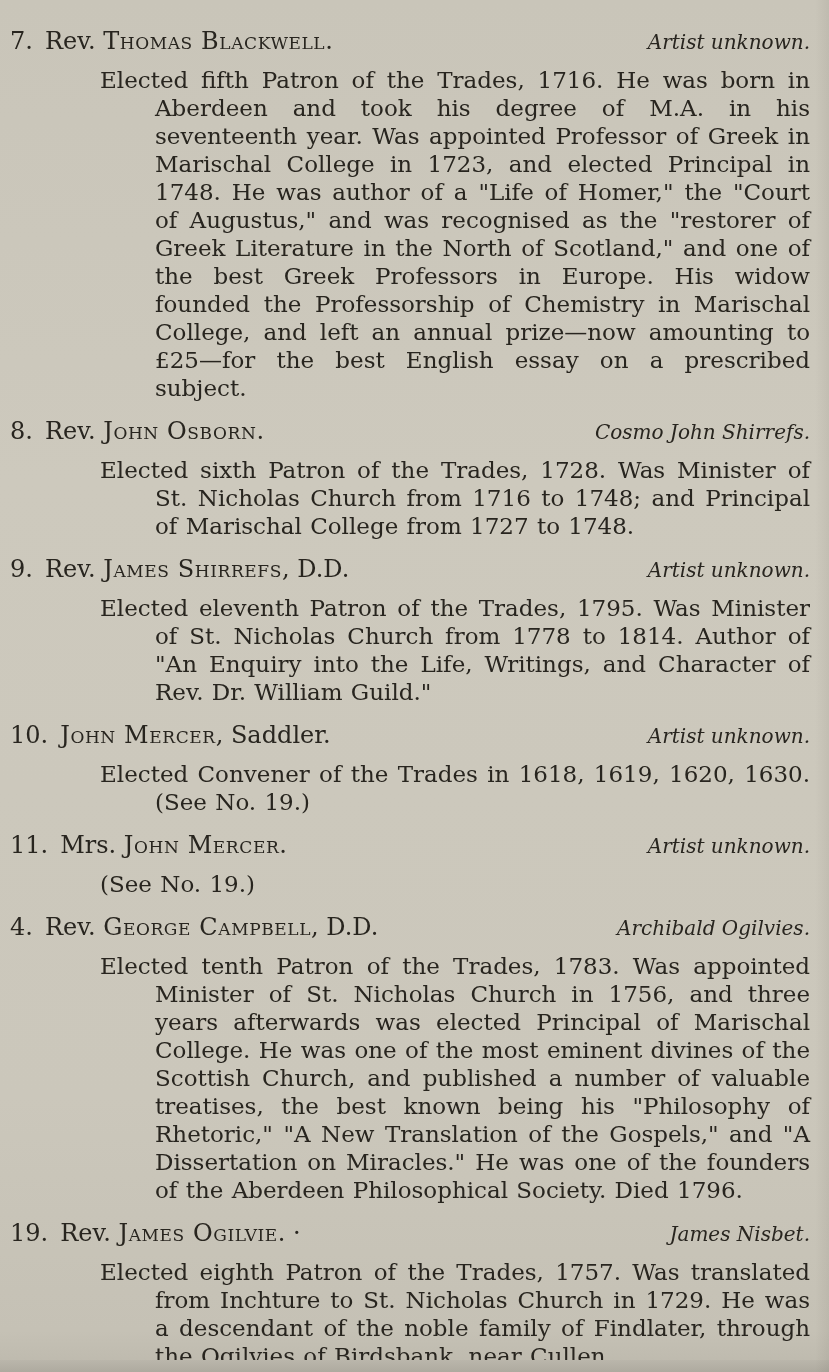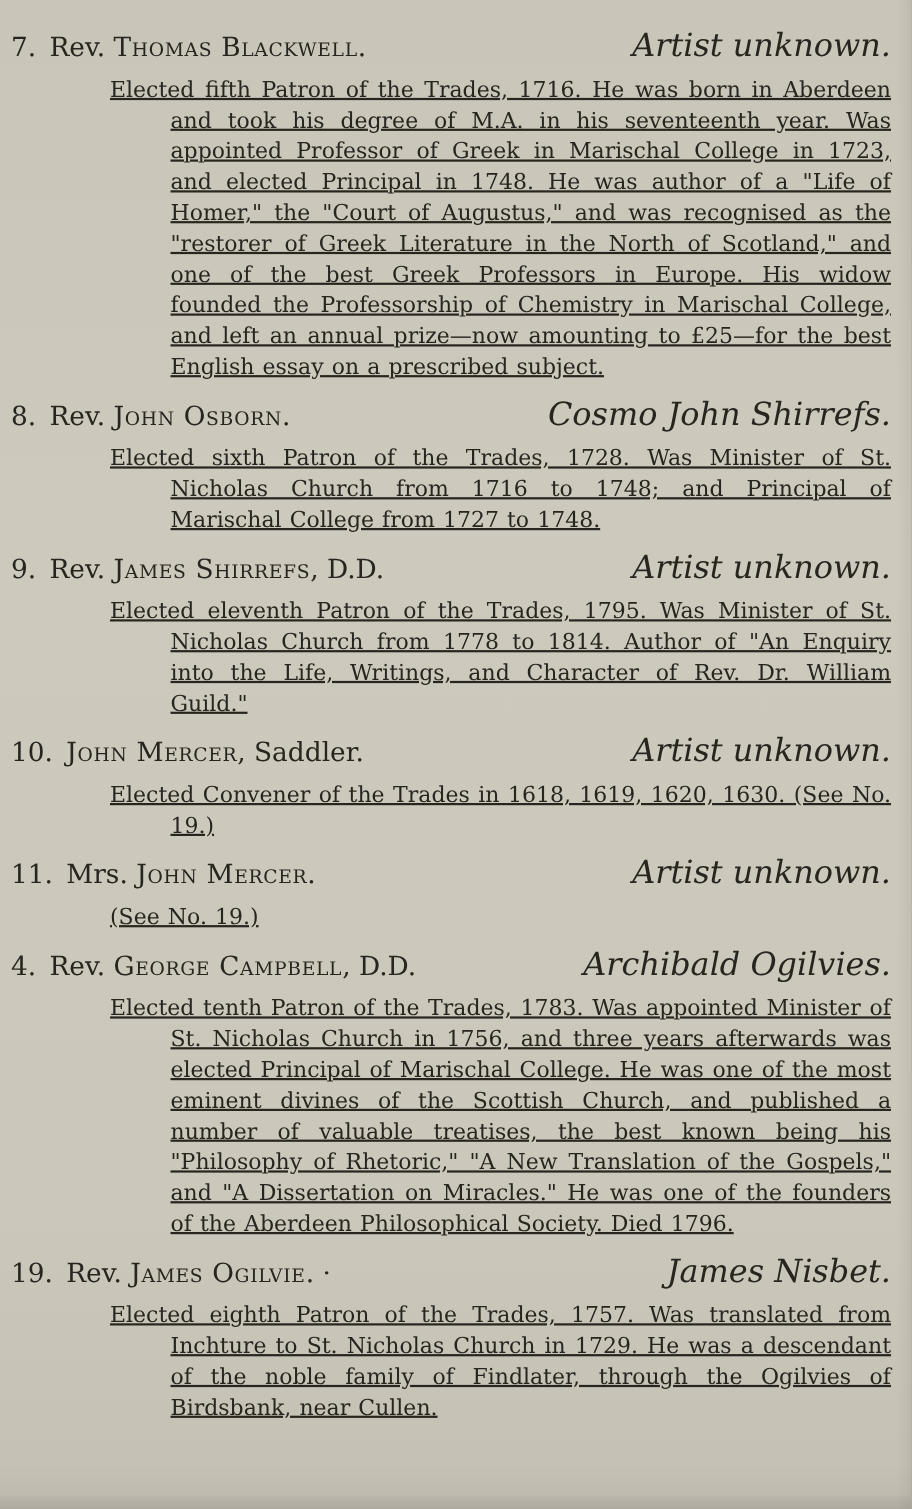--- a/index.html
+++ b/index.html
@@ -31,33 +31,32 @@
     align-items: baseline;
     font-size: 24px;
     line-height: 30px;
     margin: 14px 0 9px 0;
   }
   .entry:first-child .entry-heading { margin-top: 0; }
   .entry-num { margin-right: 12px; }
   .name-sc { font-variant: small-caps; letter-spacing: 0.6px; }
   .artist {
     font-style: italic;
-    font-size: 29px;
+    font-size: 20px;
     white-space: nowrap;
     padding-left: 16px;
   }
   .entry-body p {
     margin: 0;
-    font-size: 20px;
+    font-size: 23px;
     line-height: 28px;
     text-align: justify;
     padding-left: 145px;
     text-indent: -55px;
     word-spacing: 1px;
-    text-decoration: underline;
   }
 </style>
 </head>
 <body>
 
 <div class="page">
   <div class="content">
 
     <div class="entry">
       <div class="entry-heading">

